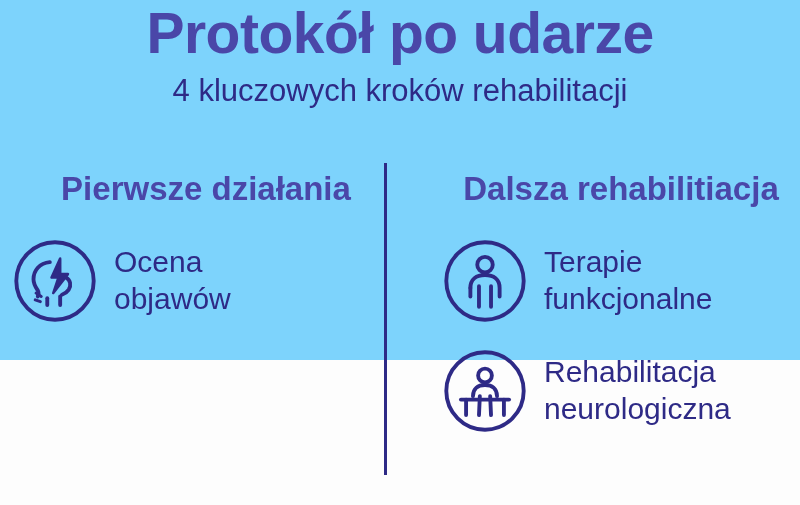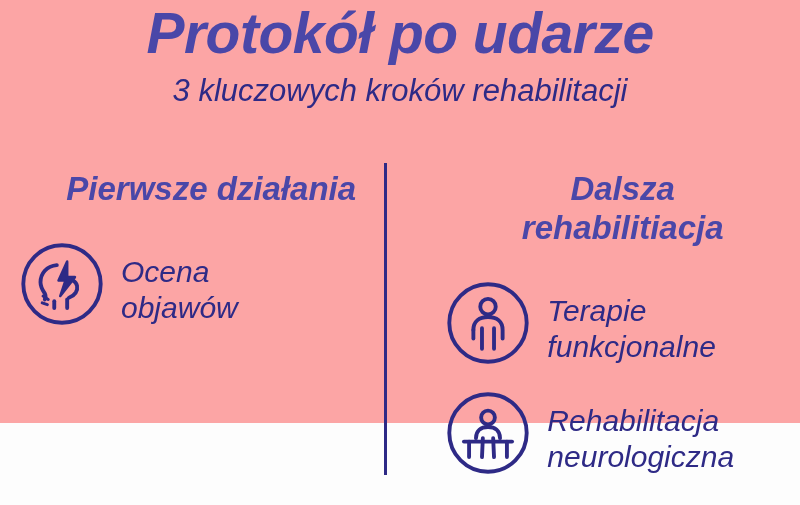--- a/index.html
+++ b/index.html
@@ -11,24 +11,23 @@
     width: 800px;
     height: 505px;
     background: #fdfdfd;
     font-family: "Liberation Sans", sans-serif;
     overflow: hidden;
     position: relative;
   }
 
   .infographic {
     width: 800px;
-    height: 423px;
+    height: 360px;
     position: relative;
-    background: #fca5a5;
-    font-style: italic;
+    background: #7dd3fc;
   }
 
   
   .header {
     text-align: center;
     padding-top: 4px;
   }
   .title {
     font-size: 57px;
     font-weight: bold;
@@ -55,21 +54,21 @@
     width: 800px;
     height: 353px;
     display: flex;
     flex-direction: row;
   }
   .column {
     width: 400px;
     position: relative;
     box-sizing: border-box;
   }
-  .col-left  { padding-left: 12px; margin-left: 7px; }
+  .col-left  { padding-left: 12px; }
   .col-right { padding-left: 42px; }
 
   .divider {
     position: absolute;
     left: 384px;
     top: 11px;
     width: 3px;
     height: 312px;
     background: #2e2a86;
   }
@@ -85,21 +84,21 @@
   }
   .col-right .col-heading {
   }
 
   .items {
     margin-top: 26px;
   }
   .item {
     display: flex;
     flex-direction: row;
-    align-items: flex-end;
+    align-items: center;
     margin-bottom: 18px;
     min-height: 92px;
   }
   .icon-wrap {
     flex: 0 0 auto;
     width: 86px;
     height: 86px;
     margin-right: 16px;
   }
   .icon-wrap svg {
@@ -116,21 +115,21 @@
   .col-left .item-label  { max-width: 250px; }
   .col-right .item-label { max-width: 260px; }
 </style>
 </head>
 <body>
 
 <div class="infographic">
 
   <div class="header">
     <h1 class="title">Protokół po udarze</h1>
-    <p class="subtitle">3 kluczowych kroków rehabilitacji</p>
+    <p class="subtitle">4 kluczowych kroków rehabilitacji</p>
   </div>
 
   <div class="columns">
 
     <div class="divider"></div>
 
     <div class="column col-left">
       <div class="col-heading">Pierwsze
 działania</div>
 

